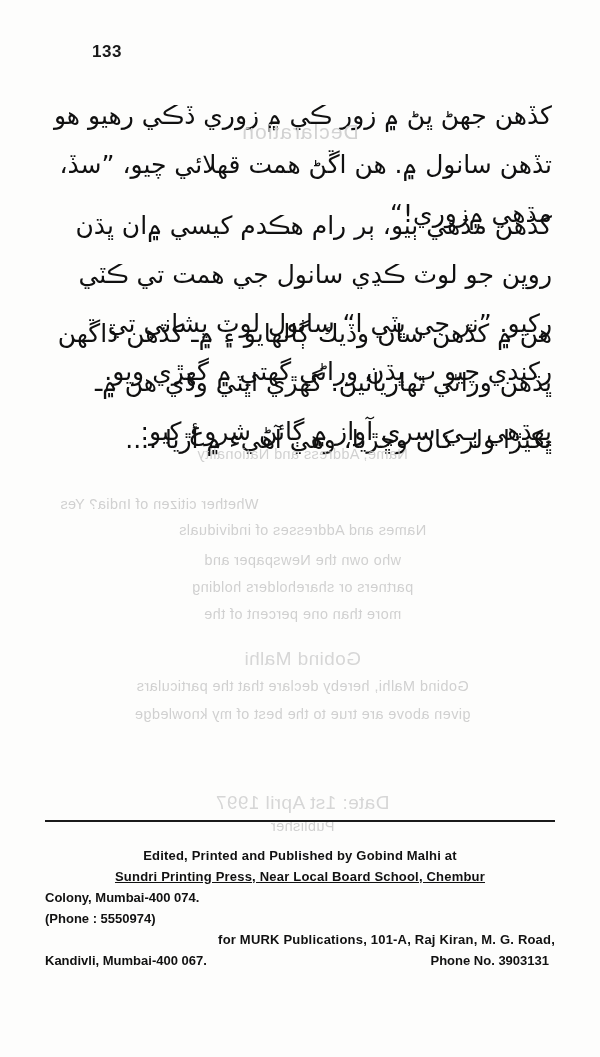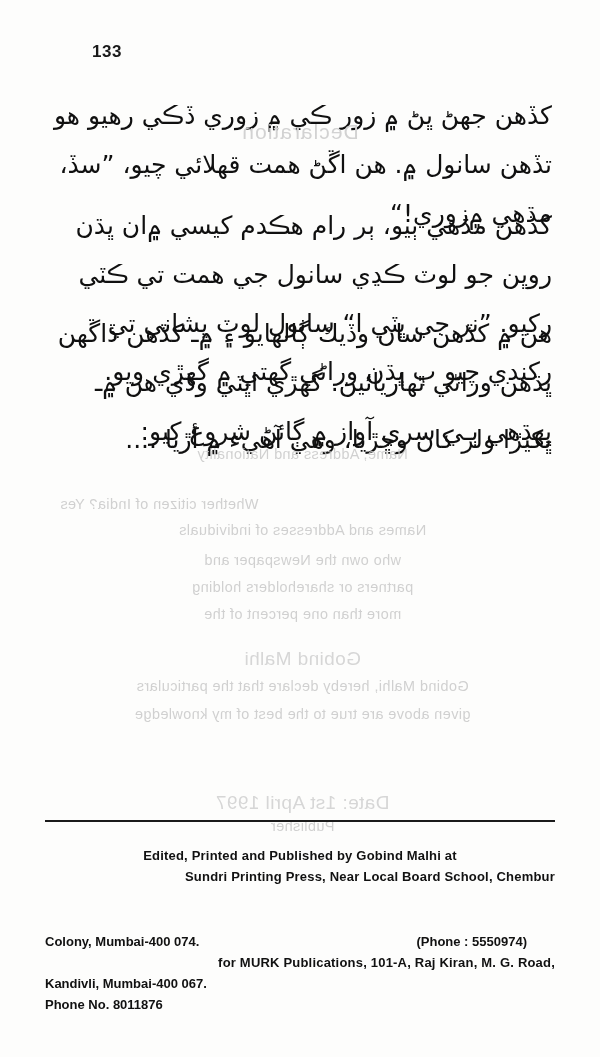--- a/index.html
+++ b/index.html
@@ -115,34 +115,34 @@
     font-size: 13px;
     line-height: 1.62;
     color: #111111;
     font-weight: bold;
   }
   .colophon .cline {
     display: block;
     white-space: nowrap;
   }
   .cline-1 { text-align: center; letter-spacing: 0.2px; }
-  .cline-2 { text-align: right; letter-spacing: 0.2px; }
+  .cline-2 { text-align: center; letter-spacing: 0.2px; text-decoration: underline; }
   .cline-3 {
     display: flex !important;
     justify-content: space-between;
     align-items: baseline;
+    flex-direction: column;
   }
   .cline-3 .left { padding-left: 0; }
-  .cline-3 .right { padding-right: 28px; margin-top: 44px; }
+  .cline-3 .right { padding-right: 28px; }
   .cline-4 { text-align: right; letter-spacing: 0.2px; }
   .cline-5 {
     display: flex !important;
     justify-content: space-between;
-    align-items: flex-start;
-    flex-direction: column;
+    align-items: center;
   }
   .cline-5 .right { padding-right: 6px; }
 </style>
 </head>
 <body>
 
 <div class="page">
   <div class="content">
 
     <div class="page-number">133</div>
@@ -174,18 +174,18 @@
     <div class="colophon">
       <span class="cline cline-1">Edited,  Printed  and  Published  by  Gobind  Malhi  at</span>
       <span class="cline cline-2">Sundri Printing Press, Near Local Board School, Chembur</span>
       <span class="cline cline-3">
         <span class="left">Colony,  Mumbai-400 074.</span>
         <span class="right">(Phone : 5550974)</span>
       </span>
       <span class="cline cline-4">for  MURK  Publications,  101-A,  Raj  Kiran,  M. G.  Road,</span>
       <span class="cline cline-5">
         <span class="left">Kandivli,  Mumbai-400 067.</span>
-        <span class="right">Phone No. 8011876</span>
+        <span class="right">Phone No. 3903131</span>
       </span>
     </div>
 
   </div>
 </div>
 
 </body></html>

